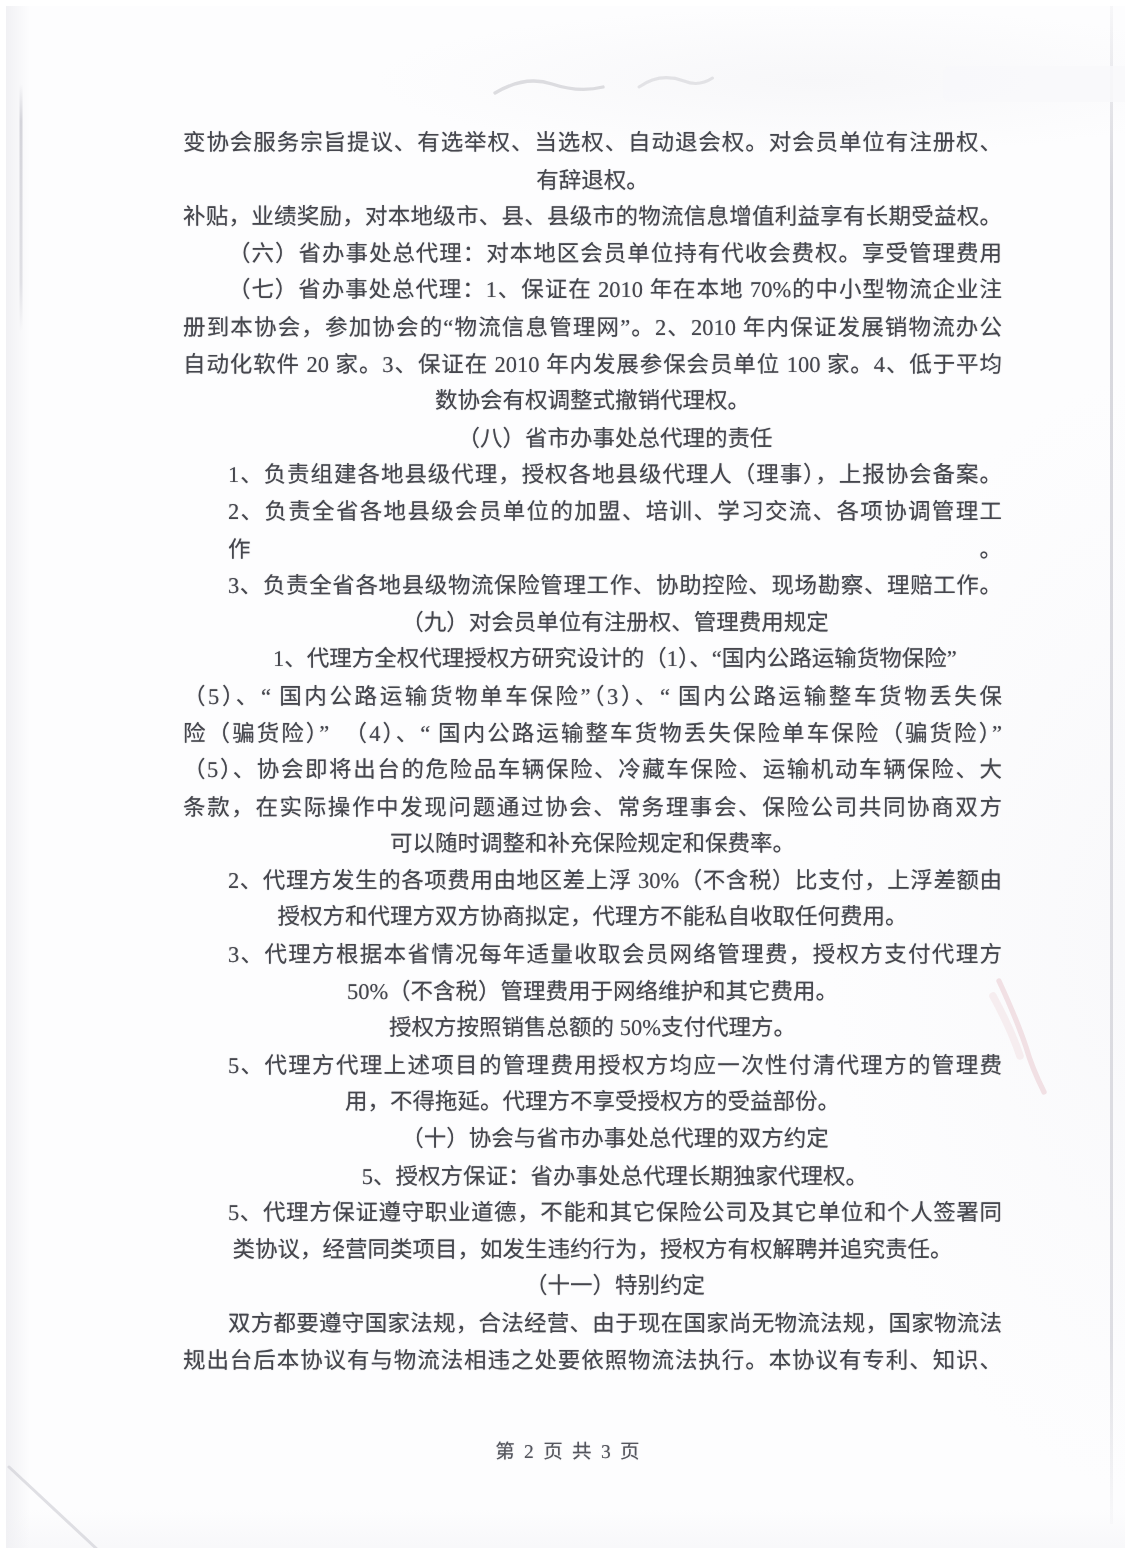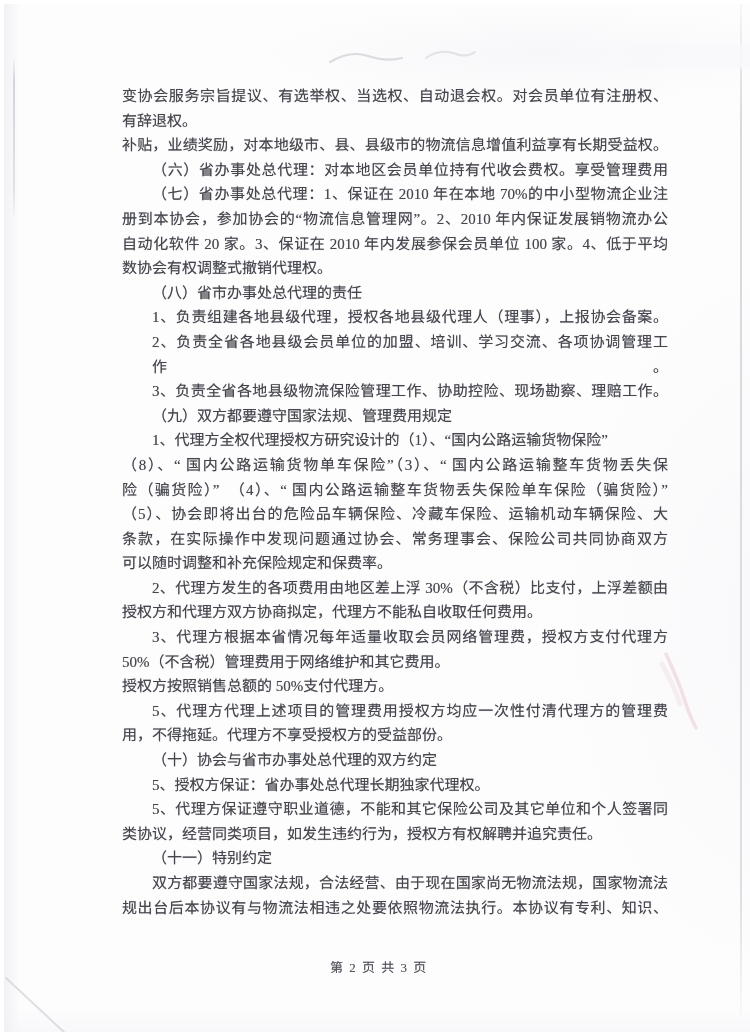--- a/index.html
+++ b/index.html
@@ -22,21 +22,21 @@
   .body-text {
     position: absolute;
     left: 118px;
     top: 80px;
     width: 546px;
     font-size: 15px;
     line-height: 24.6px;
     color: #45464d;
     text-shadow: 0 0 0.7px rgba(73,74,82,0.55);
   }
-  .line { min-height: 24.6px; text-align: left; }
+  .line { min-height: 24.6px; text-align: center; }
   .line.ind { padding-left: 30px; }
   .line.jst { text-align: justify; text-align-last: justify; }
 
   
   .footer {
     position: absolute;
     left: 0; right: 0;
     top: 953px;
     text-align: center;
     font-size: 13px;
@@ -89,23 +89,23 @@
       <div class="line jst">补贴，业绩奖励，对本地级市、县、县级市的物流信息增值利益享有长期受益权。</div>
       <div class="line ind jst">（六）省办事处总代理：对本地区会员单位持有代收会费权。享受管理费用</div>
       <div class="line ind jst">（七）省办事处总代理：1、保证在 2010 年在本地 70%的中小型物流企业注</div>
       <div class="line jst">册到本协会，参加协会的“物流信息管理网”。2、2010 年内保证发展销物流办公</div>
       <div class="line jst">自动化软件 20 家。3、保证在 2010 年内发展参保会员单位 100 家。4、低于平均</div>
       <div class="line">数协会有权调整式撤销代理权。</div>
       <div class="line ind">（八）省市办事处总代理的责任</div>
       <div class="line ind jst">1、负责组建各地县级代理，授权各地县级代理人（理事），上报协会备案。</div>
       <div class="line ind jst">2、负责全省各地县级会员单位的加盟、培训、学习交流、各项协调管理工作。</div>
       <div class="line ind jst">3、负责全省各地县级物流保险管理工作、协助控险、现场勘察、理赔工作。</div>
-      <div class="line ind">（九）双方都要遵守国家法规、管理费用规定</div>
+      <div class="line ind">（九）对会员单位有注册权、管理费用规定</div>
       <div class="line ind">1、代理方全权代理授权方研究设计的（1）、“国内公路运输货物保险”</div>
-      <div class="line jst">（8）、“ 国内公路运输货物单车保险”（3）、“ 国内公路运输整车货物丢失保</div>
+      <div class="line jst">（5）、“ 国内公路运输货物单车保险”（3）、“ 国内公路运输整车货物丢失保</div>
       <div class="line jst">险（骗货险）”　（4）、“ 国内公路运输整车货物丢失保险单车保险（骗货险）”</div>
       <div class="line jst">（5）、协会即将出台的危险品车辆保险、冷藏车保险、运输机动车辆保险、大</div>
       <div class="line jst">条款，在实际操作中发现问题通过协会、常务理事会、保险公司共同协商双方</div>
       <div class="line">可以随时调整和补充保险规定和保费率。</div>
       <div class="line ind jst">2、代理方发生的各项费用由地区差上浮 30%（不含税）比支付，上浮差额由</div>
       <div class="line">授权方和代理方双方协商拟定，代理方不能私自收取任何费用。</div>
       <div class="line ind jst">3、代理方根据本省情况每年适量收取会员网络管理费，授权方支付代理方</div>
       <div class="line">50%（不含税）管理费用于网络维护和其它费用。</div>
       <div class="line">授权方按照销售总额的 50%支付代理方。</div>
       <div class="line ind jst">5、代理方代理上述项目的管理费用授权方均应一次性付清代理方的管理费</div>

